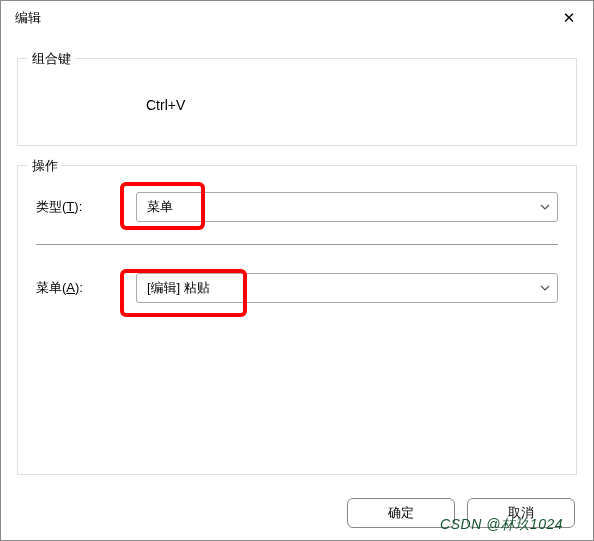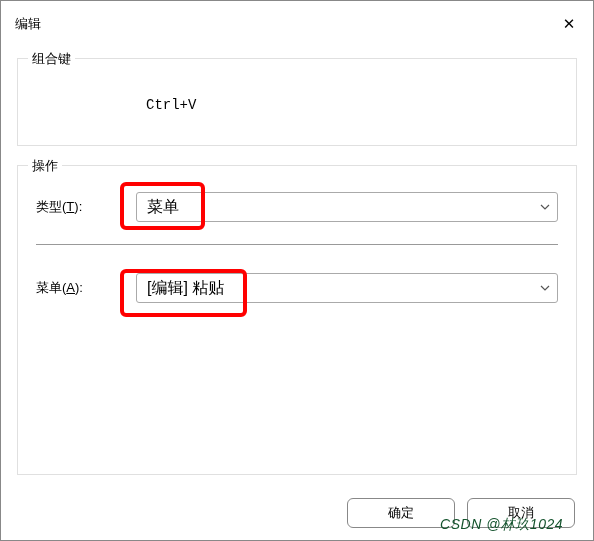--- a/index.html
+++ b/index.html
@@ -8,21 +8,21 @@
       font-size: 13px;
       background: #fff;
       width: 594px;
       height: 541px;
       position: relative;
       border: 1px solid #888;
     }
     .titlebar {
       display: flex;
       justify-content: space-between;
-      align-items: flex-end;
+      align-items: flex-start;
       padding: 8px 14px 6px 14px;
       height: 38px;
     }
     .titlebar-title { font-size: 13px; color: #000; }
     .close-btn {
       font-size: 15px;
       cursor: pointer;
       width: 20px;
       text-align: center;
       color: #000;
@@ -45,21 +45,20 @@
       padding: 0 4px;
       font-size: 13px;
       color: #000;
     }
     .combo-group { height: 88px; }
     .combo-value {
       margin-left: 110px;
       margin-top: 18px;
       font-size: 14px;
       color: #000;
-      font-family: Liberation Mono, monospace;
     }
     .action-group { height: 310px; padding-top: 26px; }
     .row {
       display: flex;
       align-items: center;
       margin-bottom: 18px;
       gap: 22px;
     }
     .row-label {
       width: 78px;
@@ -73,21 +72,21 @@
     }
     .select {
       width: 100%;
       height: 30px;
       border: 1px solid #aaa;
       border-radius: 3px;
       padding: 0 26px 0 10px;
       background: #fff;
       display: flex;
       align-items: center;
-      font-size: 16px;
+      font-size: 13px;
       cursor: pointer;
     }
     .select-chevron {
       position: absolute;
       right: 8px;
       top: 50%;
       transform: translateY(-50%);
       pointer-events: none;
     }
     .highlight-box {

